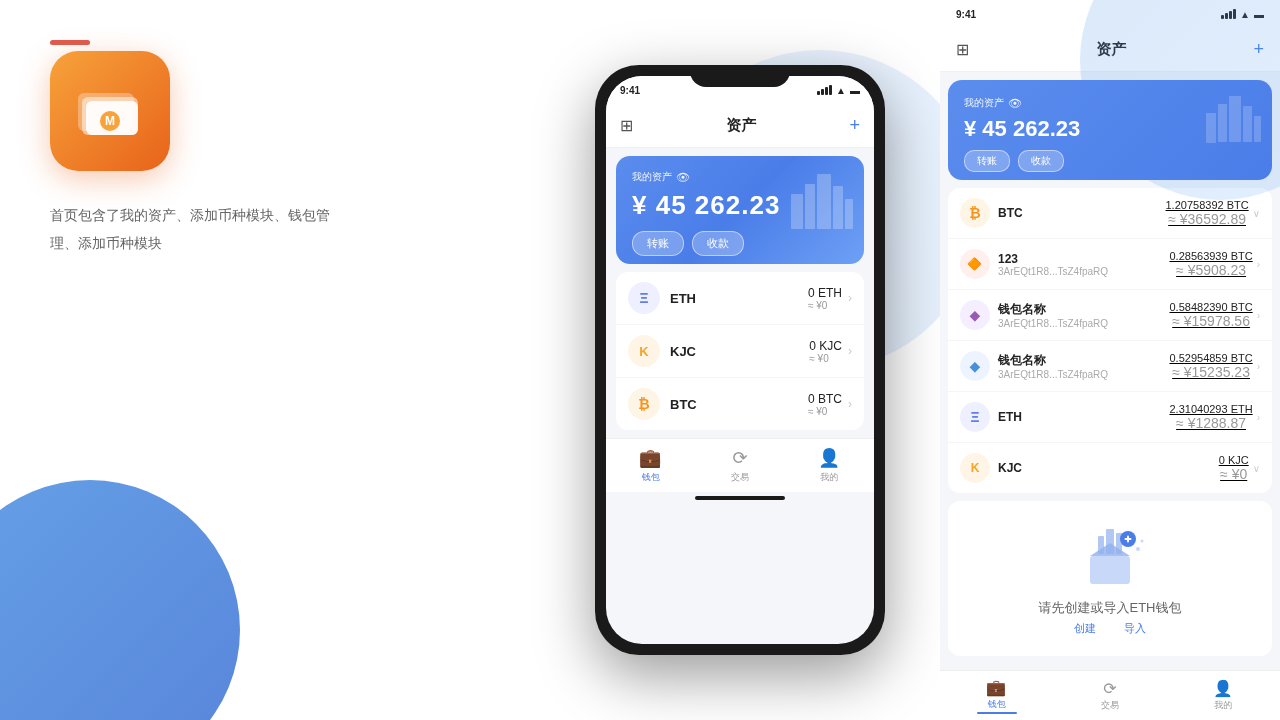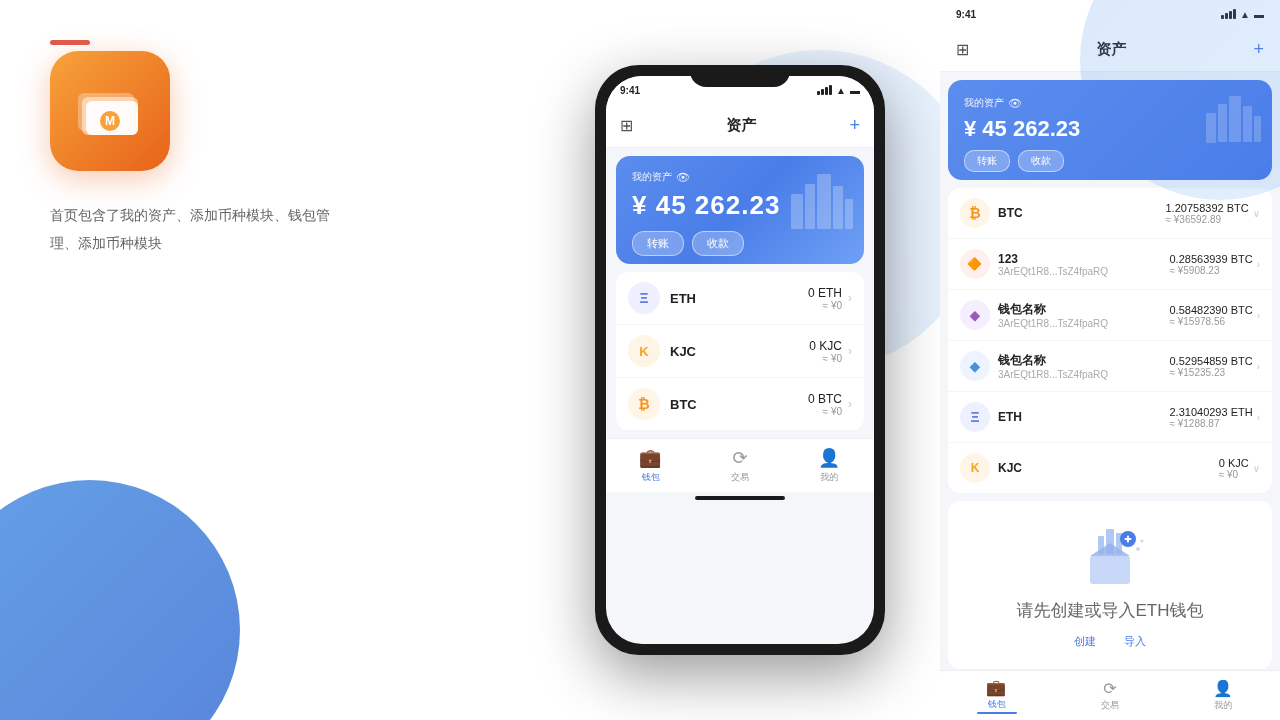--- a/index.html
+++ b/index.html
@@ -212,21 +212,21 @@
       margin-right: 10px;
       flex-shrink: 0;
     }
     .coin-name {
       font-size: 13px;
       font-weight: 600;
       color: #222;
     }
     .coin-right {
       margin-left: auto;
-      text-align: right;
+      text-align: left;
     }
     .coin-amount {
       font-size: 12px;
       color: #222;
       font-weight: 500;
     }
     .coin-approx {
       font-size: 10px;
       color: #999;
     }
@@ -383,49 +383,50 @@
     .right-coin-name {
       font-size: 12px;
       font-weight: 600;
       color: #222;
     }
     .right-coin-addr {
       font-size: 10px;
       color: #aaa;
     }
     .right-coin-right {
-      text-align: left;
+      text-align: center;
+      text-decoration: underline;
     }
     .right-coin-amount {
       font-size: 11px;
       color: #222;
       font-weight: 500;
     }
     .right-coin-approx {
-      font-size: 10px;
+      font-size: 14px;
       color: #999;
     }
     .right-coin-chevron {
       color: #ccc;
       font-size: 10px;
       margin-left: 4px;
     }
 
     
     .eth-empty-card {
       background: #fff;
       border-radius: 12px;
       padding: 20px;
       text-align: center;
       margin-bottom: 8px;
     }
     .eth-empty-text {
-      font-size: 17px;
+      font-size: 13px;
       color: #666;
-      margin-bottom: 12px;
+      margin-bottom: 4px;
     }
     .eth-empty-links {
       display: flex;
       justify-content: center;
       gap: 28px;
     }
     .eth-empty-link {
       color: #4a7de8;
       font-size: 11px;
       cursor: pointer;

